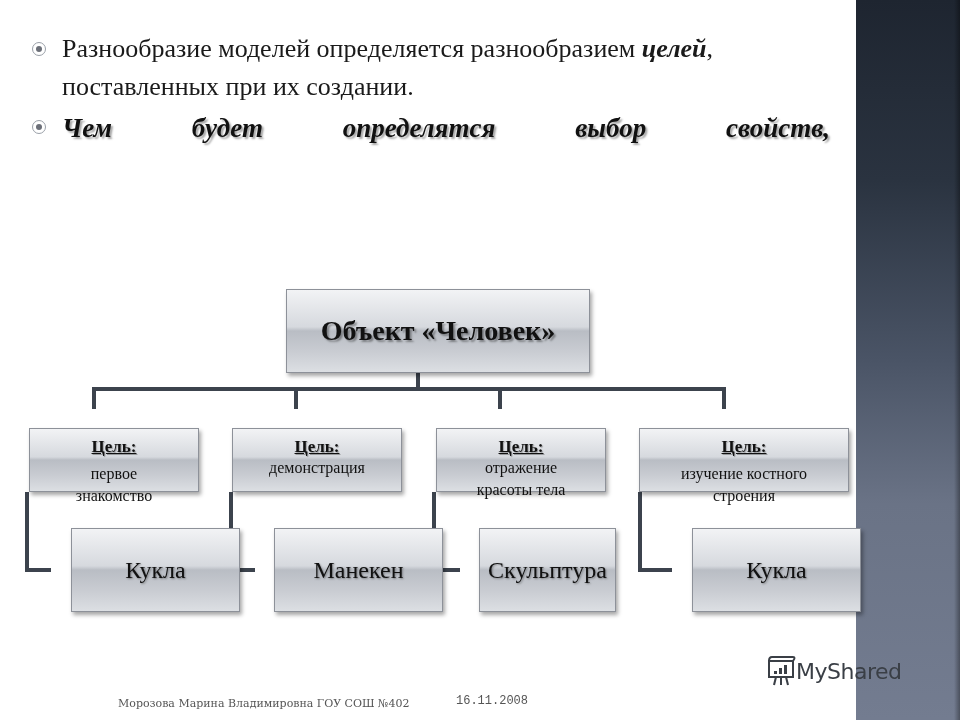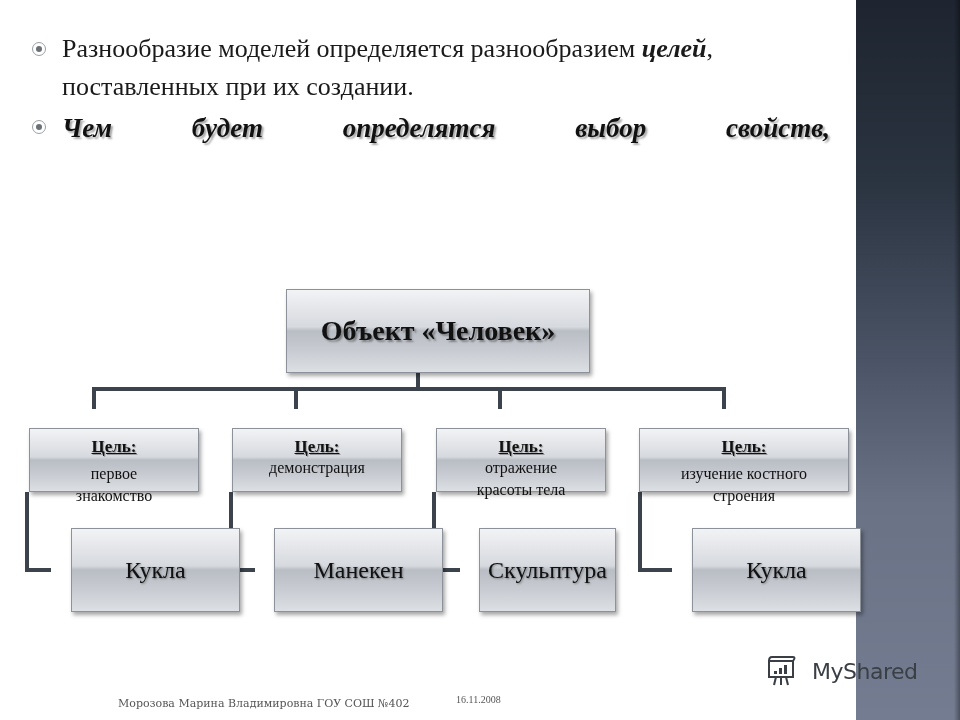--- a/index.html
+++ b/index.html
@@ -52,23 +52,23 @@
   .root span { font-size: 28px; font-weight: bold; text-shadow: 2px 2px 2px rgba(0,0,0,0.35); }
   .goal { top: 428px; height: 64px; padding-top: 8px; }
   .goal .gl { display: block; font-size: 17px; font-weight: bold; text-decoration: underline; line-height: 20px; text-shadow: 1px 1px 1px rgba(0,0,0,0.3); }
   .goal .gt { display: block; font-size: 16px; line-height: 22px; }
   .model { top: 528px; height: 84px; display: flex; align-items: center; justify-content: center; }
   .model span { font-size: 24px; text-shadow: 1px 1px 2px rgba(0,0,0,0.35); }
 
   .line { position: absolute; background: #3c434d; }
 
   .footer-author { position: absolute; left: 118px; top: 697px; font-size: 11px; color: #555; font-family: "DejaVu Serif", serif; }
-  .footer-date { position: absolute; left: 456px; top: 694px; font-size: 10px; color: #555; font-family: Liberation Serif, serif; }
+  .footer-date { position: absolute; left: 456px; top: 694px; font-size: 12px; color: #555; font-family: Liberation Mono, monospace; }
 
-  .watermark { position: absolute; left: 766px; top: 655px; display: flex; align-items: center; gap: 16px; }
+  .watermark { position: absolute; left: 766px; top: 655px; display: flex; align-items: center; gap: 0; }
   .watermark .txt { font-family: "DejaVu Sans", sans-serif; font-size: 22px; color: #3a3f46; letter-spacing: -0.5px; }
 </style>
 </head>
 <body>
 
 <div class="sidebar"></div>
 
 <div class="bullets">
   <div class="bullet b1">
     <span class="bullet-icon"></span>

